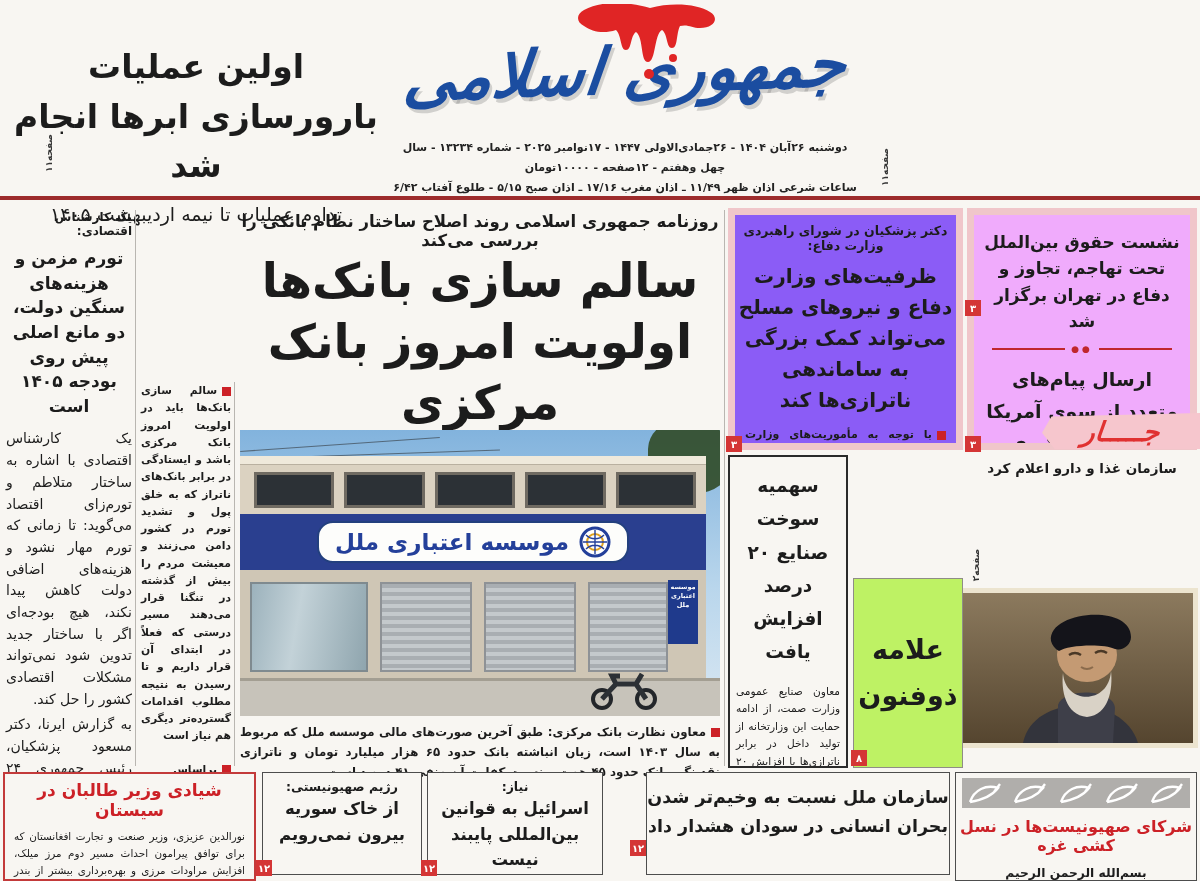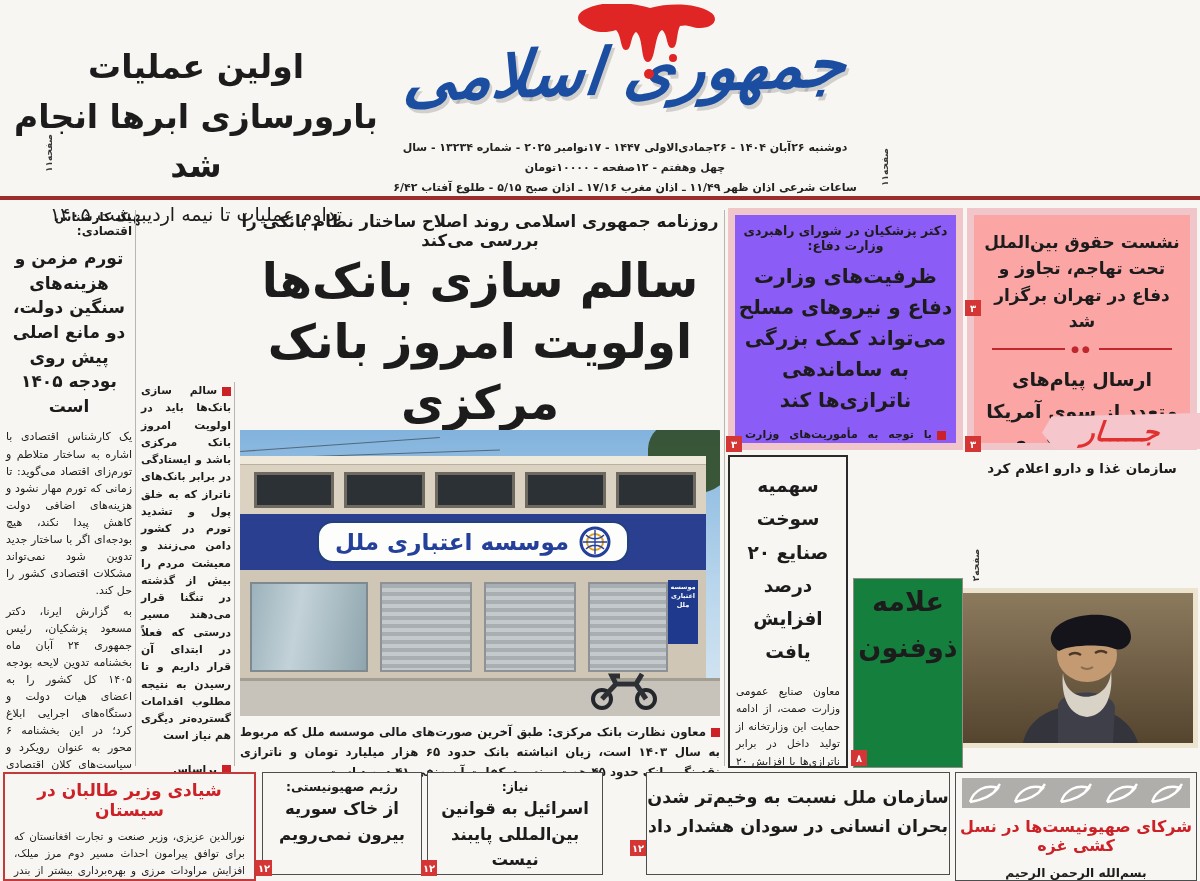--- a/index.html
+++ b/index.html
@@ -21,21 +21,21 @@
     transform:skewX(-8deg) rotate(-2deg);white-space:nowrap;text-align:center;width:100%;
     text-shadow:3px 4px 0 rgba(120,120,120,.30);letter-spacing:-2px;
   }
   .dateline{font-size:11px;font-weight:bold;color:#222;text-align:center;line-height:1.8;}
   .red-rule{left:0;right:0;top:196px;height:4px;background:#9d2c2c;}
   
   .vrule{width:1px;background:#b9b6b1;}
   
   .eco-kick{font-size:12px;font-weight:bold;text-align:right;}
   .eco-head{font-size:17px;font-weight:bold;line-height:1.45;text-align:center;margin-top:8px;}
-  .eco-body{font-size:11px;line-height:1.55;text-align:justify;margin-top:10px;}
+  .eco-body{font-size:14px;line-height:1.55;text-align:justify;margin-top:10px;}
   .eco-more{font-size:10px;font-weight:bold;margin-top:4px;}
   
   .note{font-size:10.8px;font-weight:bold;line-height:1.6;text-align:justify;}
   .note + .note{margin-top:16px;}
   
   .lead-kick{font-size:16.5px;font-weight:bold;text-align:center;}
   .lead-h{font-size:47px;font-weight:bold;text-align:center;line-height:1.3;letter-spacing:-1px;}
   .lead-sub{font-size:14.5px;font-weight:bold;line-height:1.55;text-align:center;margin-top:10px;}
   .caption{font-size:11.8px;font-weight:bold;line-height:1.7;text-align:justify;}
   .sq{display:inline-block;width:9px;height:9px;background:#cc2127;margin-left:5px;vertical-align:middle;}
@@ -59,21 +59,21 @@
   }
   .ad-banner span{color:#e03131;font-size:27px;font-weight:bold;font-style:italic;transform:skewX(-6deg);}
   
   .ph-kick{font-size:13.5px;font-weight:bold;text-align:center;}
   .ph-head{font-size:25px;font-weight:bold;line-height:1.5;text-align:center;margin-top:6px;}
   
   .fuelbox{border:2px solid #2a2a2a;background:#f8f6f2;padding:12px 6px 6px;overflow:hidden;}
   .fuel-head{font-size:18.5px;font-weight:bold;line-height:1.8;text-align:center;}
   .fuel-body{font-size:10.6px;line-height:1.65;text-align:justify;margin-top:14px;}
   
-  .allameh{background:#15803d;border:1px solid #8f8d86;display:flex;align-items:flex-start;justify-content:center;}
+  .allameh{background:#bef264;border:1px solid #8f8d86;display:flex;align-items:center;justify-content:center;}
   .allameh-t{font-size:27px;font-weight:bold;text-align:center;line-height:1.7;}
   
   .botbox{border:1.5px solid #4d4d4d;background:#f8f6f2;overflow:hidden;}
   .bb-kick{font-size:12.5px;font-weight:bold;text-align:center;margin-top:6px;}
   .bb-head{font-size:16.5px;font-weight:bold;line-height:1.55;text-align:center;margin-top:2px;}
   .taliban{border:2.5px solid #c33a3a;background:#f8f6f2;padding:6px 9px;overflow:hidden;}
   .tal-head{font-size:17px;font-weight:bold;color:#cc2127;text-align:center;}
   .tal-body{font-size:10.4px;line-height:1.65;text-align:justify;margin-top:8px;}
   .gaza-banner{height:30px;background:#b0aeab;margin:5px 6px 0;display:flex;align-items:center;justify-content:space-around;overflow:hidden;}
   .gaza-head{font-size:16px;font-weight:bold;color:#cc2127;text-align:center;margin-top:9px;}
@@ -191,21 +191,21 @@
 
   <div class="abs vrule" style="left:724px;top:210px;height:556px;"></div>
 
   <div class="abs pinkbox" style="left:728px;top:208px;width:235px;height:242px;">
     <div class="def-kick">دکتر پزشکیان در شورای راهبردی وزارت دفاع:</div>
     <div class="def-head">ظرفیت‌های وزارت دفاع و نیروهای مسلح می‌تواند کمک بزرگی به ساماندهی ناترازی‌ها کند</div>
     <div class="def-body"><span class="sq"></span><span>با توجه به مأموریت‌های وزارت دفاع، شما می‌توانید نقش مؤثری در هم‌راستا و هم‌افزا کردن ظرفیت‌های بخش‌های مختلف کشور و هماهنگی برای سرریز شدن توانمندی‌ها و دستاوردهای این وزارتخانه در عرصه‌های عمرانی، فنی و زیربنایی کشور داشته باشید</span></div>
   </div>
   <div class="badge" style="left:726px;top:436px;">۳</div>
 
-  <div class="abs pinkbox" style="left:967px;top:208px;width:230px;height:242px;background:#fca5a5;">
+  <div class="abs pinkbox" style="left:967px;top:208px;width:230px;height:242px;background:#f0abfc;">
     <div class="rail-item1">نشست حقوق بین‌الملل تحت تهاجم، تجاوز و دفاع در تهران برگزار شد</div>
     <div class="rail-div">
       <div class="ln"></div>
         <div class="dots">●●</div>
         <div class="ln"></div>
     </div>
     <div class="rail-item2">ارسال پیام‌های متعدد از سوی آمریکا برای ازسرگیری مذاکرات با ایران</div>
   </div>
   <div class="badge" style="left:965px;top:300px;">۳</div>
   <div class="badge" style="left:965px;top:436px;">۳</div>

